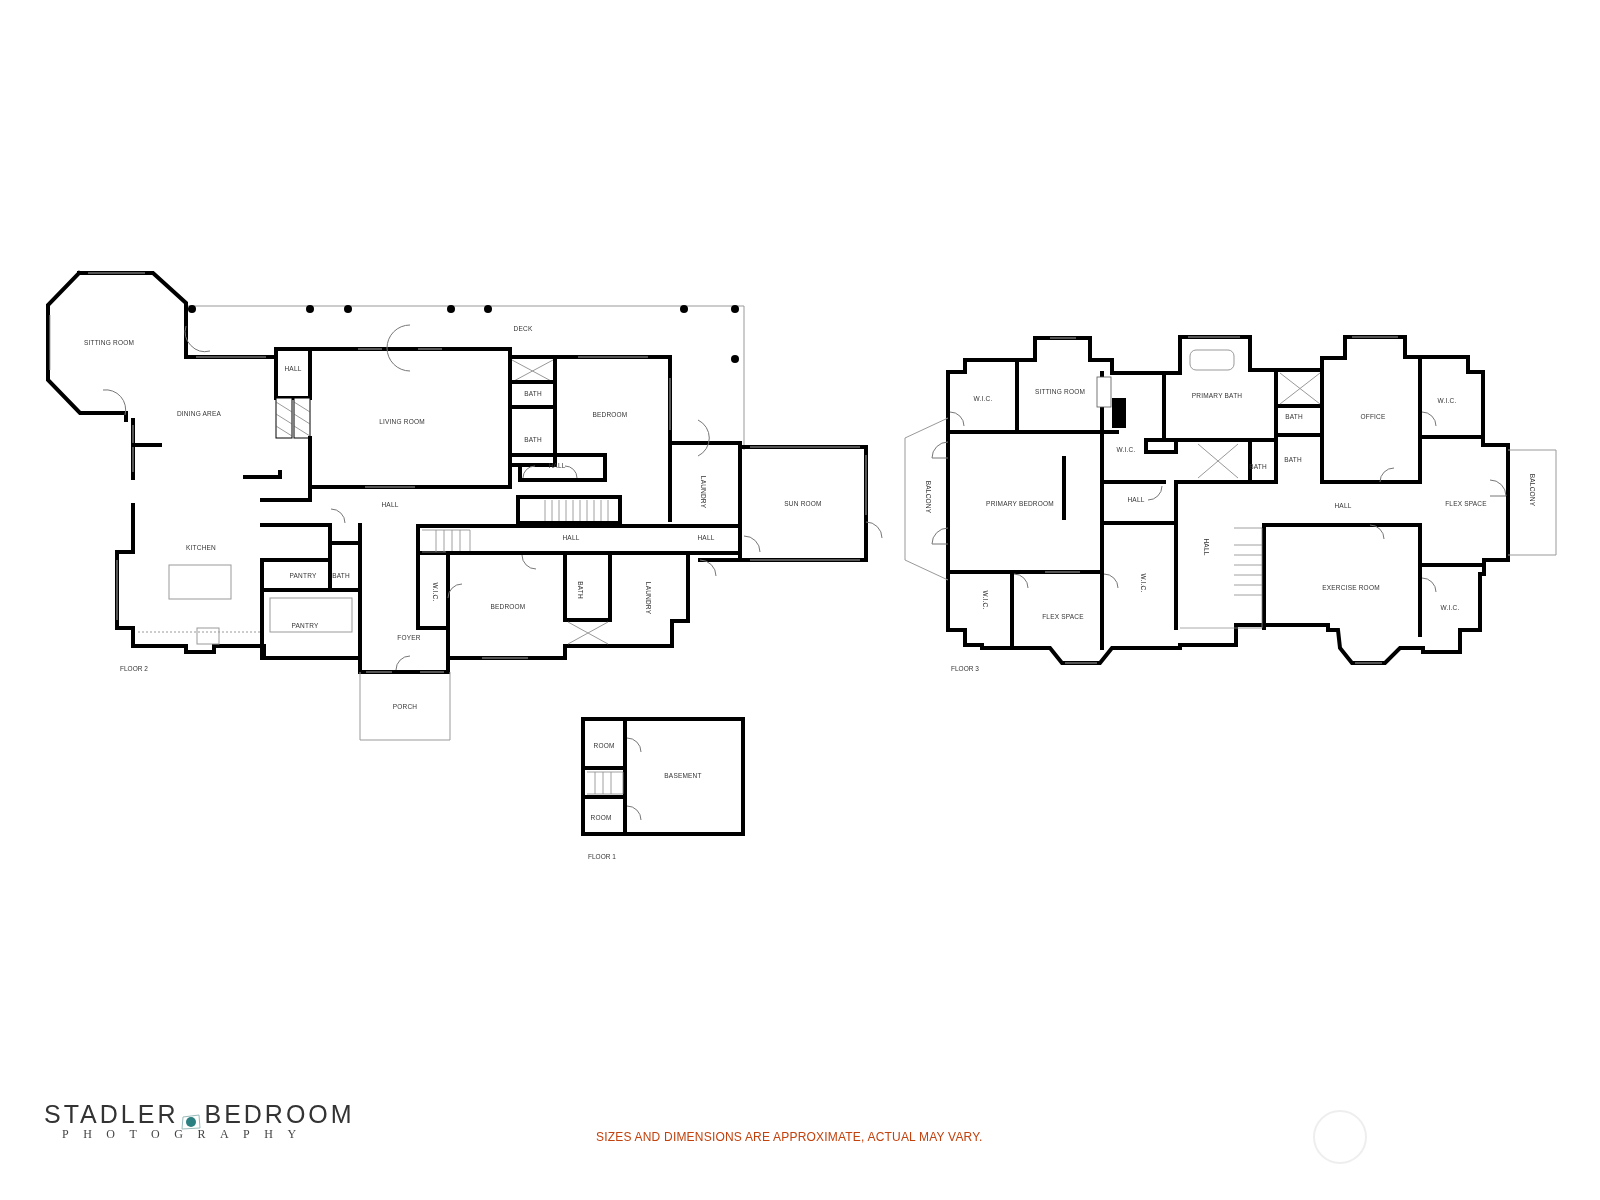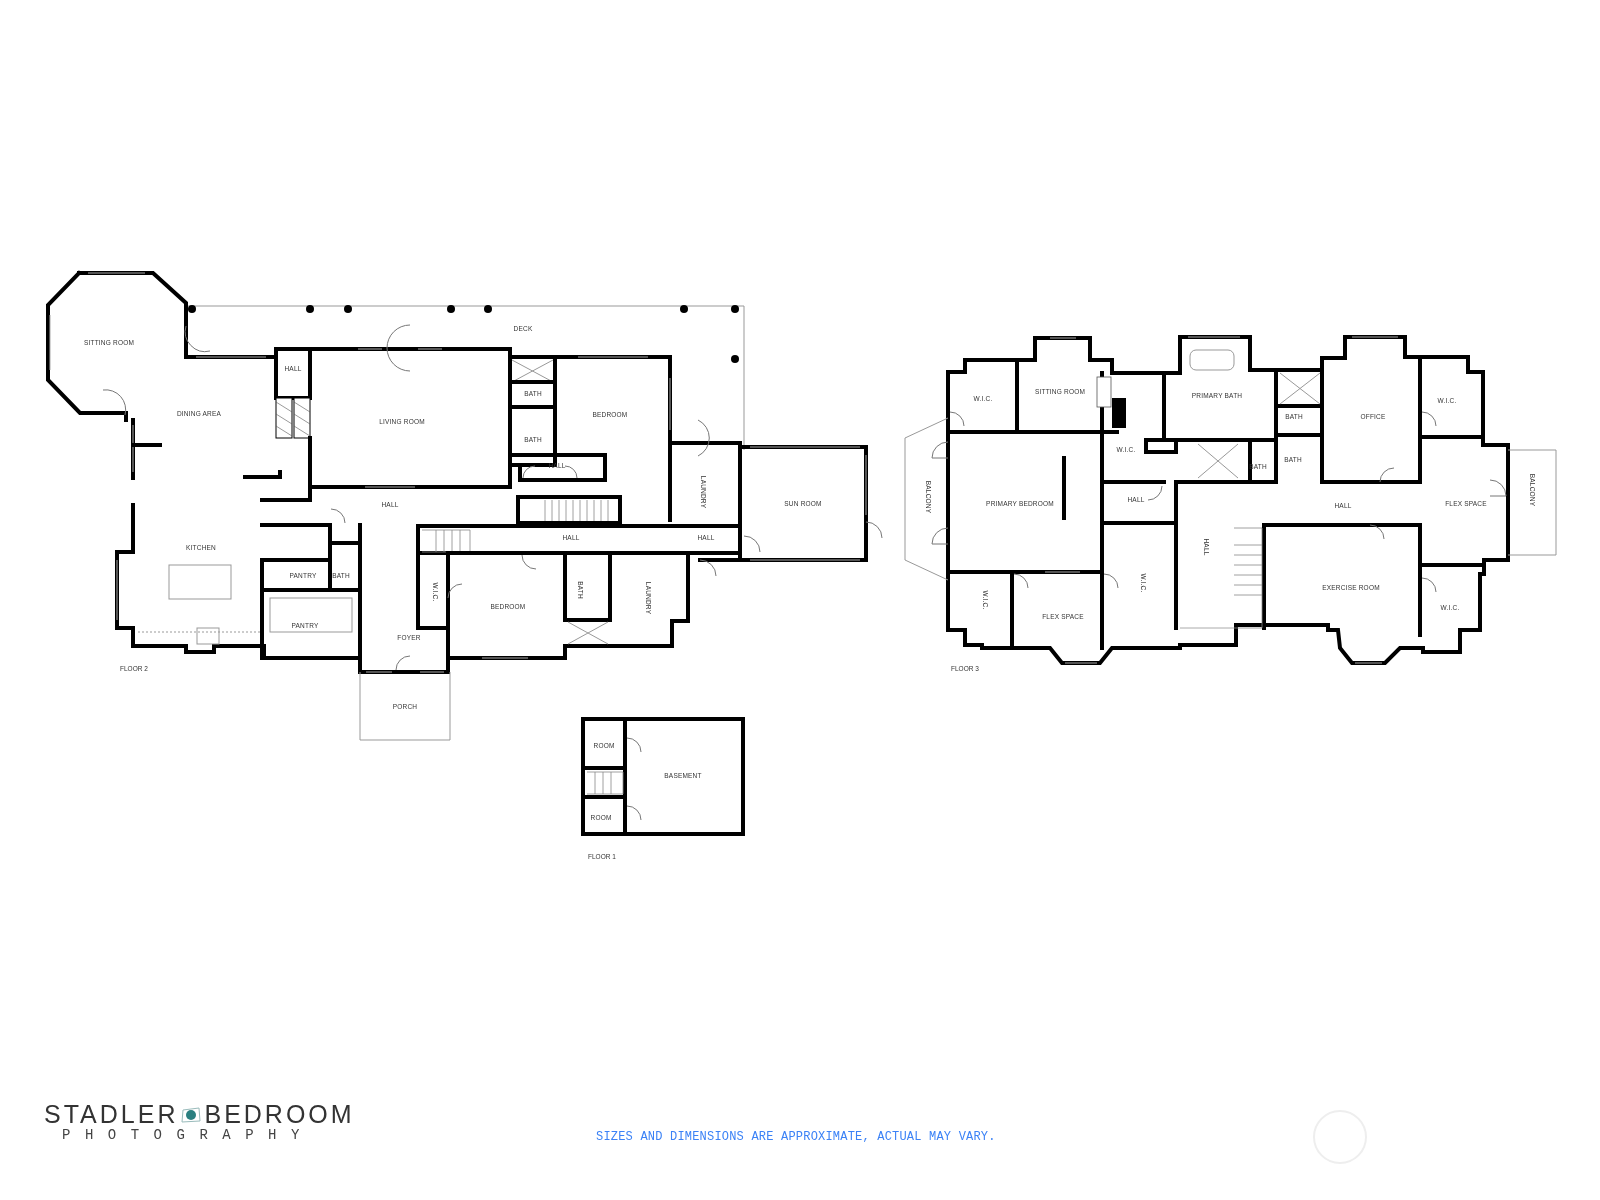--- a/index.html
+++ b/index.html
@@ -7,24 +7,24 @@
   svg.plan { position:absolute; left:0; top:0; }
   .w { fill:none; stroke:#000; stroke-width:4; stroke-linecap:square; }
   .thin { fill:none; stroke:#999; stroke-width:1; }
   .win { fill:#fff; stroke:#aaa; stroke-width:1; }
   .door { fill:none; stroke:#777; stroke-width:1; }
   .lbl { font-family:"Liberation Sans", sans-serif; font-size:6.5px; fill:#333; text-anchor:middle; letter-spacing:0.2px; }
   .fl { font-family:"Liberation Sans", sans-serif; font-size:6.5px; fill:#333; }
   .stair { fill:none; stroke:#888; stroke-width:0.8; }
   .post { fill:#000; }
   .logo { position:absolute; left:44px; top:1100px; }
-  .logo-main { font-family:"Liberation Sans", sans-serif; font-size:25px; letter-spacing:3px; color:#333; font-weight:normal; display:flex; align-items:flex-start; }
+  .logo-main { font-family:"Liberation Sans", sans-serif; font-size:25px; letter-spacing:3px; color:#333; font-weight:normal; display:flex; align-items:center; }
   .logo-mark { display:inline-block; width:20px; height:16px; margin:0 3px; position:relative; }
-  .logo-sub { font-family:Liberation Mono, monospace; font-size:14px; letter-spacing:14.5px; color:#444; margin-top:-2px; padding-left:18px; }
-  .disclaimer { position:absolute; left:596px; top:1130px; font-family:Liberation Mono, monospace; font-size:12px; color:#3b82f6; letter-spacing:0.2px; }
+  .logo-sub { font-family:Liberation Serif, serif; font-size:12px; letter-spacing:14.5px; color:#444; margin-top:-2px; padding-left:18px; }
+  .disclaimer { position:absolute; left:596px; top:1130px; font-family:Liberation Sans, sans-serif; font-size:12px; color:#c2410c; letter-spacing:0.2px; }
   .watermark { position:absolute; left:1313px; top:1110px; width:50px; height:50px; border:2px solid #eee; border-radius:50%; }
 </style>
 </head>
 <body>
 
 <svg class="plan" width="1600" height="1200" viewBox="0 0 1600 1200">
 
   <g>
 
     <path class="thin" d="M188 306 L744 306 L744 450"></path>

